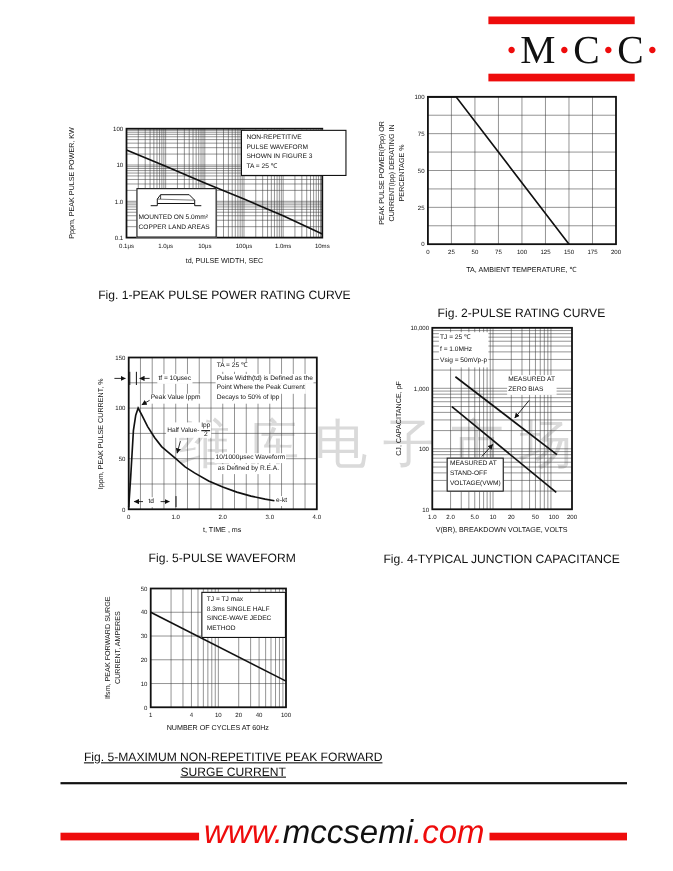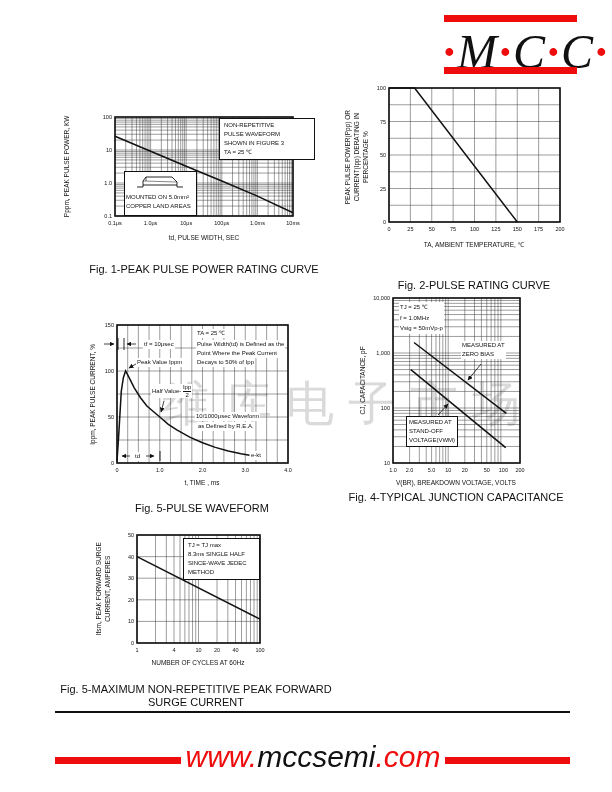--- a/index.html
+++ b/index.html
@@ -9,22 +9,22 @@
   svg{overflow:visible;}
   svg text{font-family:"Liberation Sans",sans-serif;}
   .cap{font-size:11px;white-space:nowrap;text-align:center;}
   .xlab{font-size:6.5px;text-align:center;white-space:nowrap;}
   .vlab{font-size:6.5px;text-align:center;line-height:1.35;transform:rotate(-90deg);white-space:nowrap;}
   .t6{font-size:6px;line-height:1.5;background:#fff;white-space:nowrap;padding:0 1px;}
   .box{border:1px solid #111;background:#fff;}
   .redbar{background:#ee0c0c;}
   .wm{font-size:48px;letter-spacing:14px;color:#dadada;white-space:nowrap;
       font-family:"DejaVu Sans",sans-serif;}
-  .logo-txt{font-family:"Liberation Serif",serif;font-style:italic;font-size:48px;
-            letter-spacing:2px;white-space:nowrap;color:#111;}
+  .logo-txt{font-family:"Liberation Serif",serif;font-size:36px;
+            letter-spacing:2px;white-space:nowrap;color:#111;margin-left:16px;}
   .logo-txt .dot{color:#ee0c0c;font-weight:bold;}
   .title{font-size:21px;white-space:nowrap;}
   .footer-url{font-size:30px;font-style:italic;white-space:nowrap;text-align:center;}
   .footer-url .red{color:#ee0c0c;}
   .frac{display:inline-block;text-align:center;vertical-align:middle;font-size:6px;line-height:1.1;}
   .frac .den{border-top:1px solid #111;display:block;}
 </style>
 </head>
 <body>
 
@@ -348,21 +348,21 @@
   <div class="abs t6" style="left:461px;top:341px;">
     <div>MEASURED AT</div>
     <div>ZERO BIAS</div>
   </div>
   <div class="abs box t6" style="left:406px;top:416px;padding:1px 2px;">
     <div>MEASURED AT</div>
     <div>STAND-OFF</div>
     <div>VOLTAGE(VWM)</div>
   </div>
   <div class="abs xlab" style="left:366px;top:479px;width:180px;">V(BR), BREAKDOWN VOLTAGE, VOLTS</div>
-  <div class="abs cap" style="left:326px;top:491px;width:260px;">Fig. 4-TYPICAL JUNCTION CAPACITANCE</div>
+  <div class="abs cap" style="left:326px;top:503px;width:260px;">Fig. 4-TYPICAL JUNCTION CAPACITANCE</div>
 
   <div class="abs vlab" style="left:48px;top:580px;width:112px;">
     <div>Ifsm, PEAK FORWARD SURGE</div>
     <div>CURRENT, AMPERES</div>
   </div>
   <svg class="abs" width="123" height="108" style="left:137px;top:535px;">
       <line x1="0.00" x2="0.00" y1="0" y2="108" stroke="#3a3a3a" stroke-width="0.5"></line>
       <line x1="18.51" x2="18.51" y1="0" y2="108" stroke="#3a3a3a" stroke-width="0.5"></line>
       <line x1="29.34" x2="29.34" y1="0" y2="108" stroke="#3a3a3a" stroke-width="0.5"></line>
       <line x1="37.03" x2="37.03" y1="0" y2="108" stroke="#3a3a3a" stroke-width="0.5"></line>
@@ -402,21 +402,21 @@
       <text x="-3" y="23.6" text-anchor="end" font-size="5.5" fill="#111">40</text>
       <text x="-3" y="2.0" text-anchor="end" font-size="5.5" fill="#111">50</text>
     </svg>
   <div class="abs box" style="left:183px;top:538px;width:69px;padding:2px 3px;">
     <div class="t6">TJ = TJ max</div>
     <div class="t6">8.3ms SINGLE HALF</div>
     <div class="t6">SINCE-WAVE JEDEC</div>
     <div class="t6">METHOD</div>
   </div>
   <div class="abs xlab" style="left:108px;top:659px;width:180px;">NUMBER OF CYCLES AT 60Hz</div>
-  <div class="abs cap" style="left:56px;top:683px;width:280px;line-height:1.15;">
+  <div class="abs cap" style="left:72px;top:683px;width:280px;line-height:1.15;text-decoration:underline;">
     <div>Fig. 5-MAXIMUM NON-REPETITIVE PEAK FORWARD</div>
     <div>SURGE CURRENT</div>
   </div>
 
   <div class="abs" style="left:55px;top:711px;width:515px;height:2px;background:#111;"></div>
   <div class="abs redbar" style="left:55px;top:757px;width:126px;height:7px;"></div>
   <div class="abs footer-url" style="left:181px;top:740px;width:264px;">
     <span class="red">www.</span><span>mccsemi</span><span class="red">.com</span>
   </div>
   <div class="abs redbar" style="left:445px;top:757px;width:125px;height:7px;"></div>

